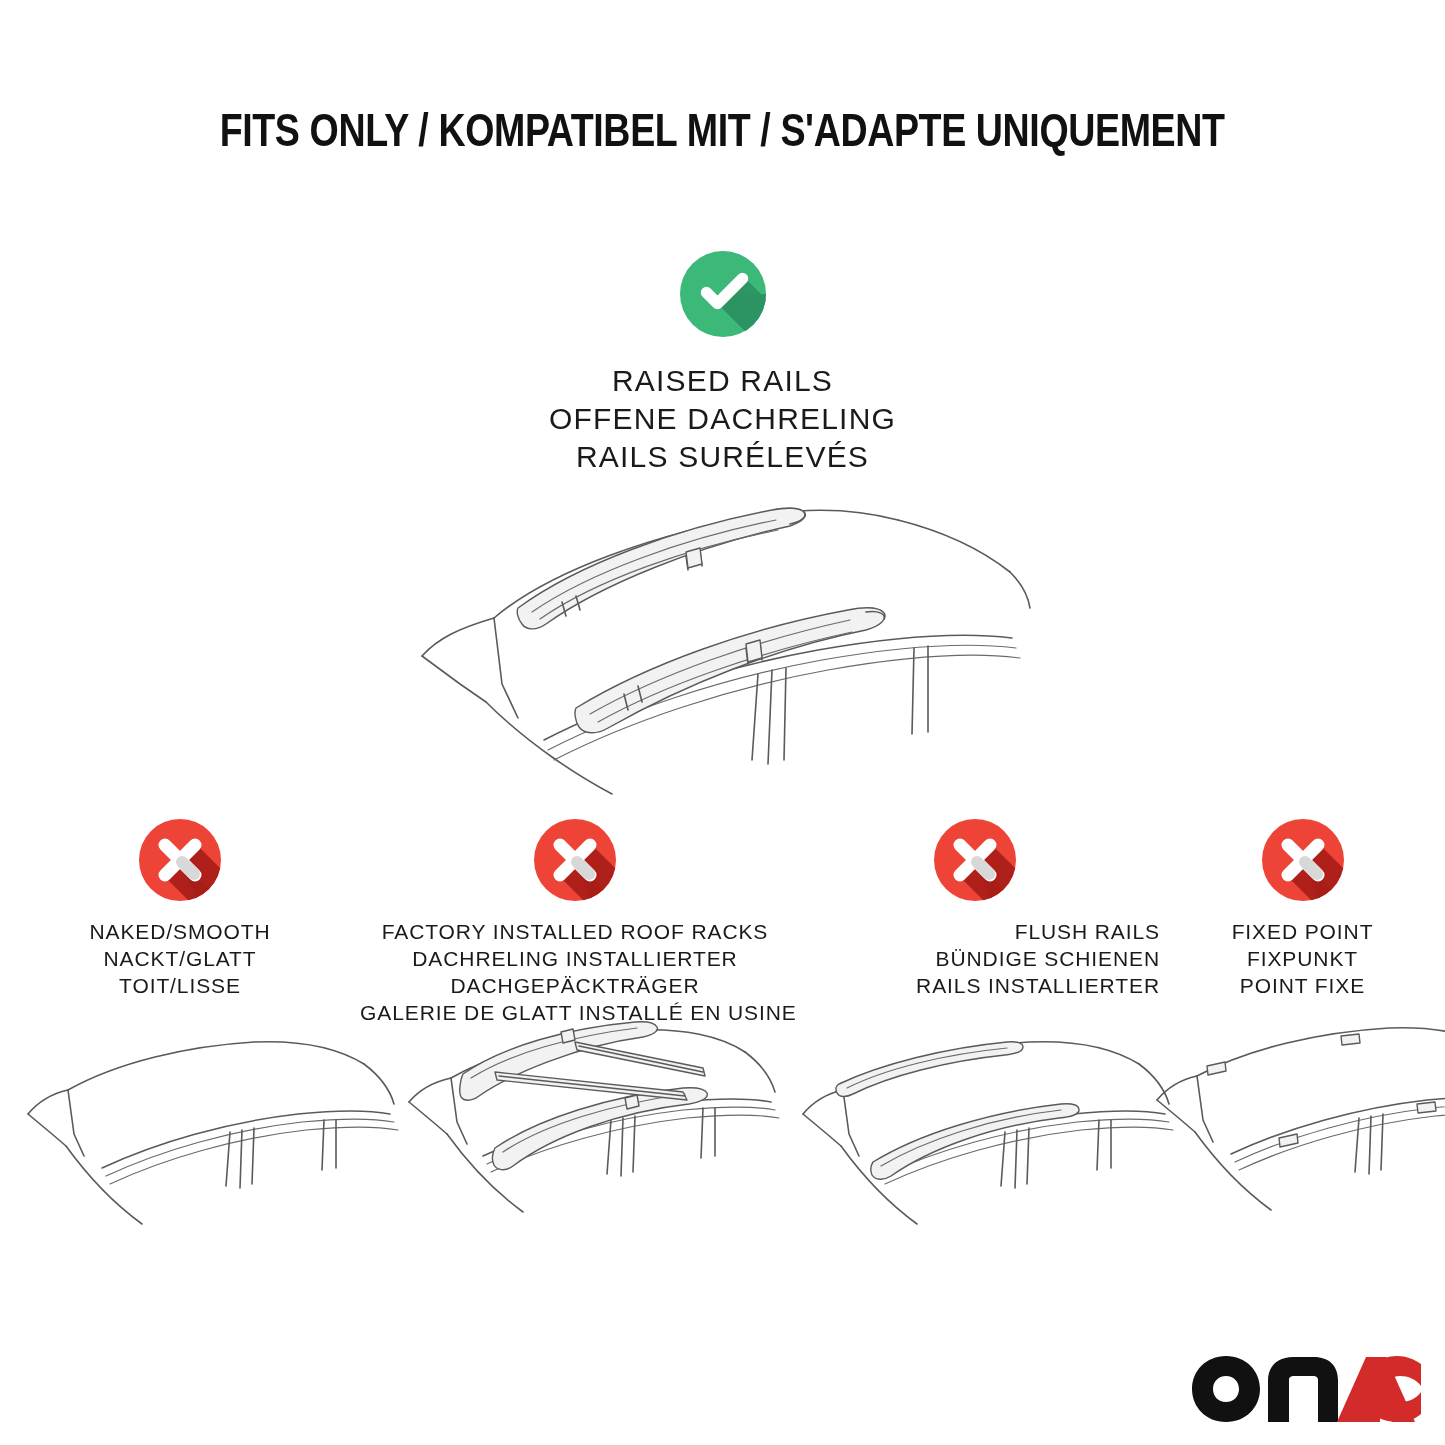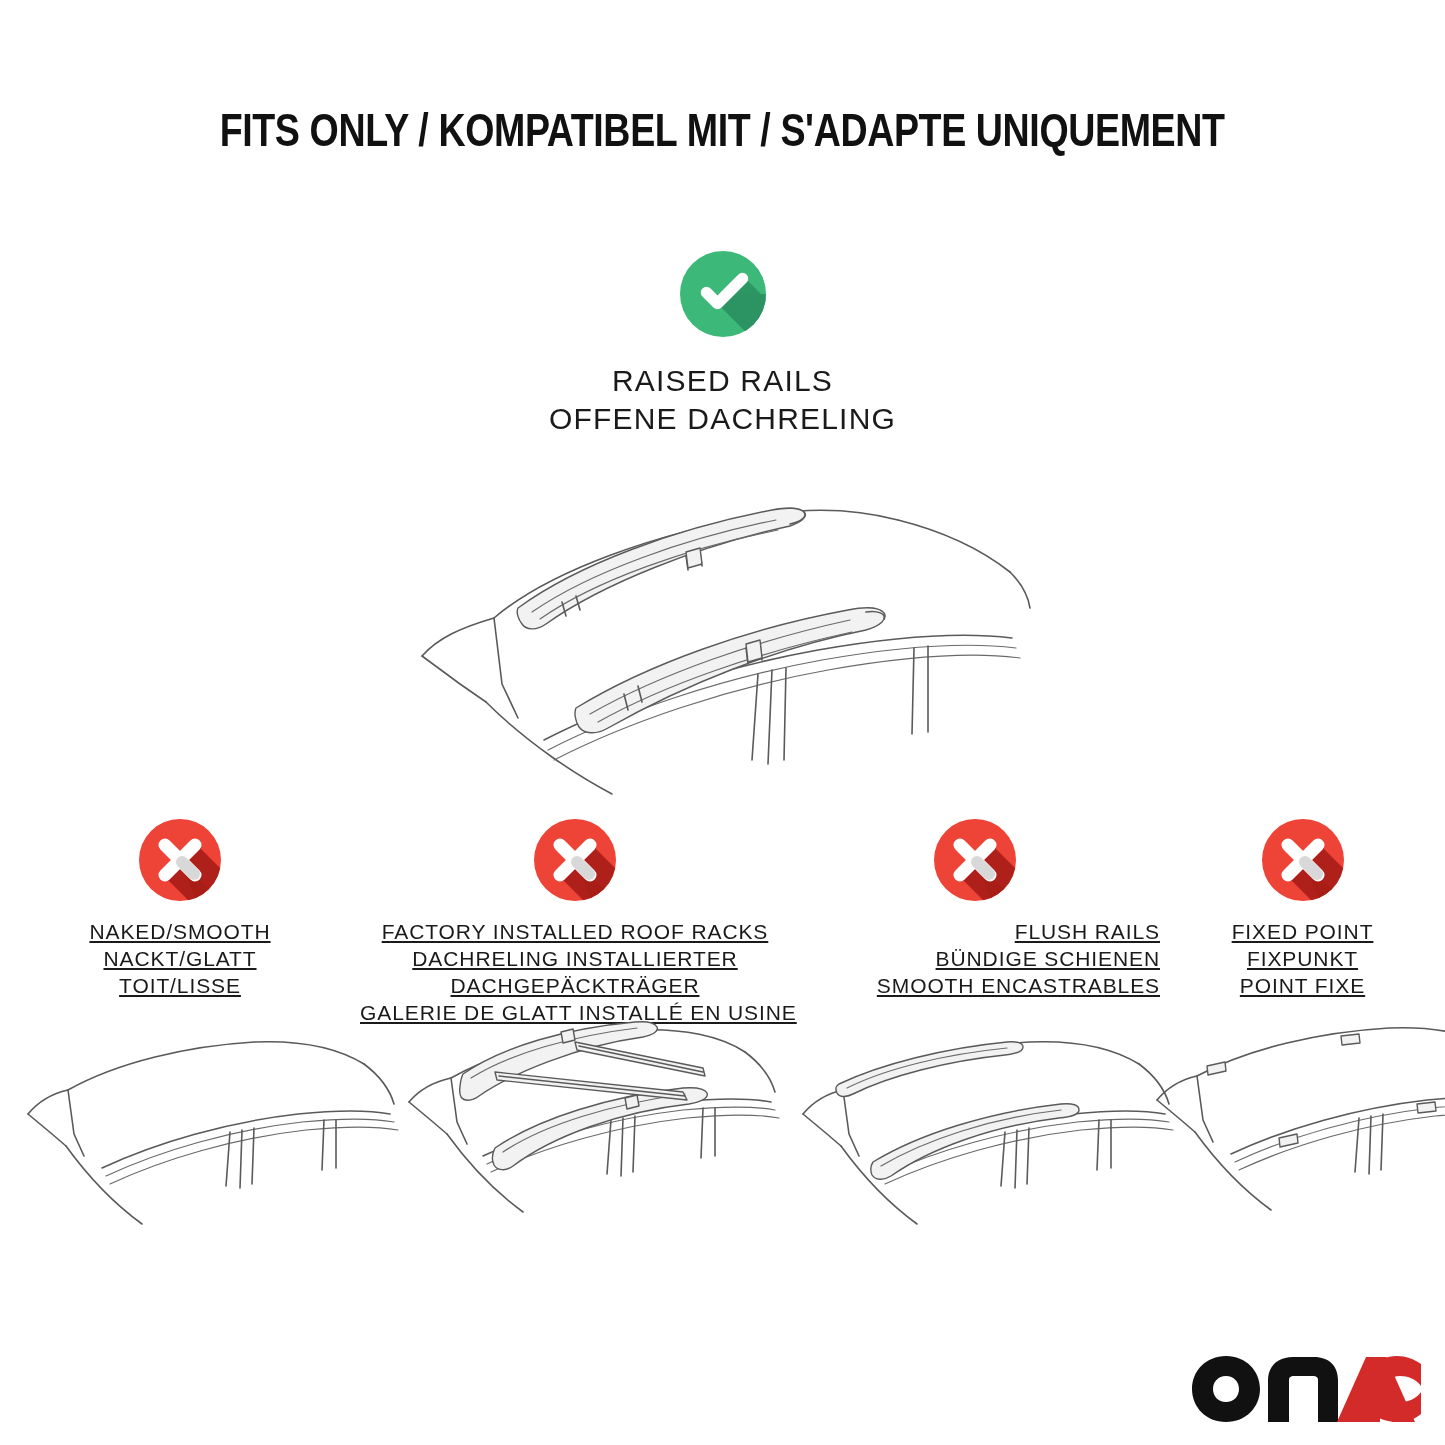--- a/index.html
+++ b/index.html
@@ -100,21 +100,20 @@
     height: 84px;
     margin: 0 auto;
   }
   .bad-caption {
     margin-top: 16px;
     font-size: 21px;
     line-height: 27px;
     letter-spacing: 0.9px;
     font-weight: 300;
     color: #1a1a1a;
-    text-decoration: underline;
   }
   .bad-caption div { white-space: nowrap; }
 
   
   .roof-small {
     position: absolute;
     width: 400px;
     height: 240px;
   }
   .roof-1 { left: 8px;    top: 1022px; }
@@ -160,20 +159,21 @@
           <path d="M29.5 44.5 L38 53 L99 114 L99 44 Z" fill="#2c9463" opacity="0.92"></path>
           <path d="M38 53 L64.5 26.5 L99 61 L99 114 Z" fill="#2c9463" opacity="0.92"></path>
         </g>
         <path d="M27.5 42.5 L38.5 53.5 L63.5 28.5" fill="none" stroke="#ffffff" stroke-width="11.5" stroke-linecap="round" stroke-linejoin="round"></path>
       </svg>
     </div>
 
     <div class="good-caption">
       <div>RAISED RAILS</div>
       <div>OFFENE DACHRELING</div>
+      <div>RAILS SURÉLEVÉS</div>
     </div>
   </div>
 
   <div class="hero-roof">
     <svg width="640" height="300" viewBox="0 0 640 300">
 
       <path class="ln" d="M96 130 C150 84 258 44 372 26 C420 19 462 22 500 32"></path>
       <path class="ln" d="M24 168 C40 150 62 140 96 130"></path>
       <path class="ln" d="M24 168 L62 196 L88 214"></path>
       <path class="ln" d="M88 214 C130 256 180 288 214 306"></path>
@@ -283,21 +283,21 @@
             <path d="M42 42 L26 58 L63 95 L95 95 Z" fill="#a81d17" opacity="0.9"></path>
           </g>
           <path d="M27 27 L57 57" stroke="#ffffff" stroke-width="13" stroke-linecap="round"></path>
           <path d="M57 27 L27 57" stroke="#ffffff" stroke-width="13" stroke-linecap="round"></path>
           <path d="M44 44 L56 56" stroke="#d8d8d8" stroke-width="12" stroke-linecap="round"></path>
         </svg>
       </div>
       <div class="bad-caption">
         <div>FLUSH RAILS</div>
         <div>BÜNDIGE SCHIENEN</div>
-        <div>SMOOTH ENCASTRABLES</div>
+        <div>RAILS INSTALLIERTER</div>
       </div>
     </div>
 
     <div class="bad-col c4">
       <div class="x-icon-wrap">
         <svg width="84" height="84" viewBox="0 0 84 84">
           <defs>
             <clipPath id="xc4">
                 <circle cx="42" cy="42" r="41"></circle>
               </clipPath>

